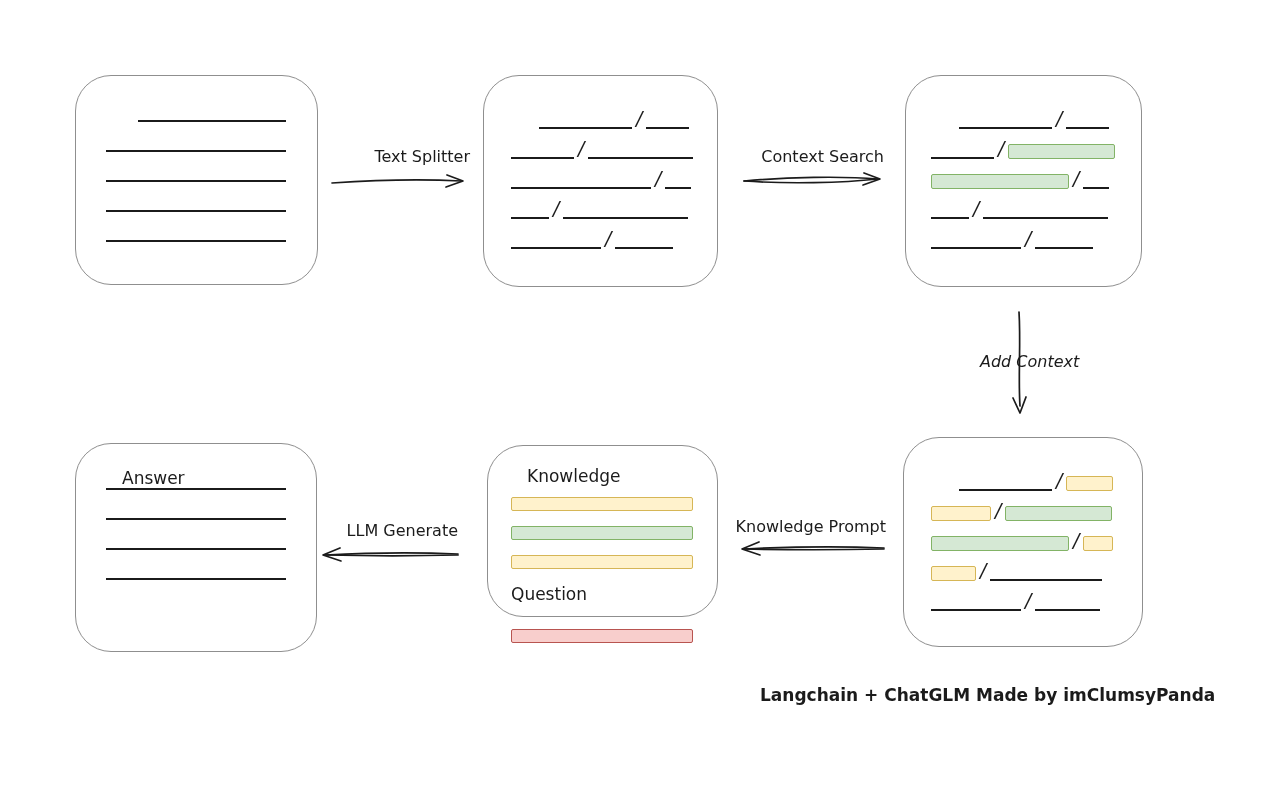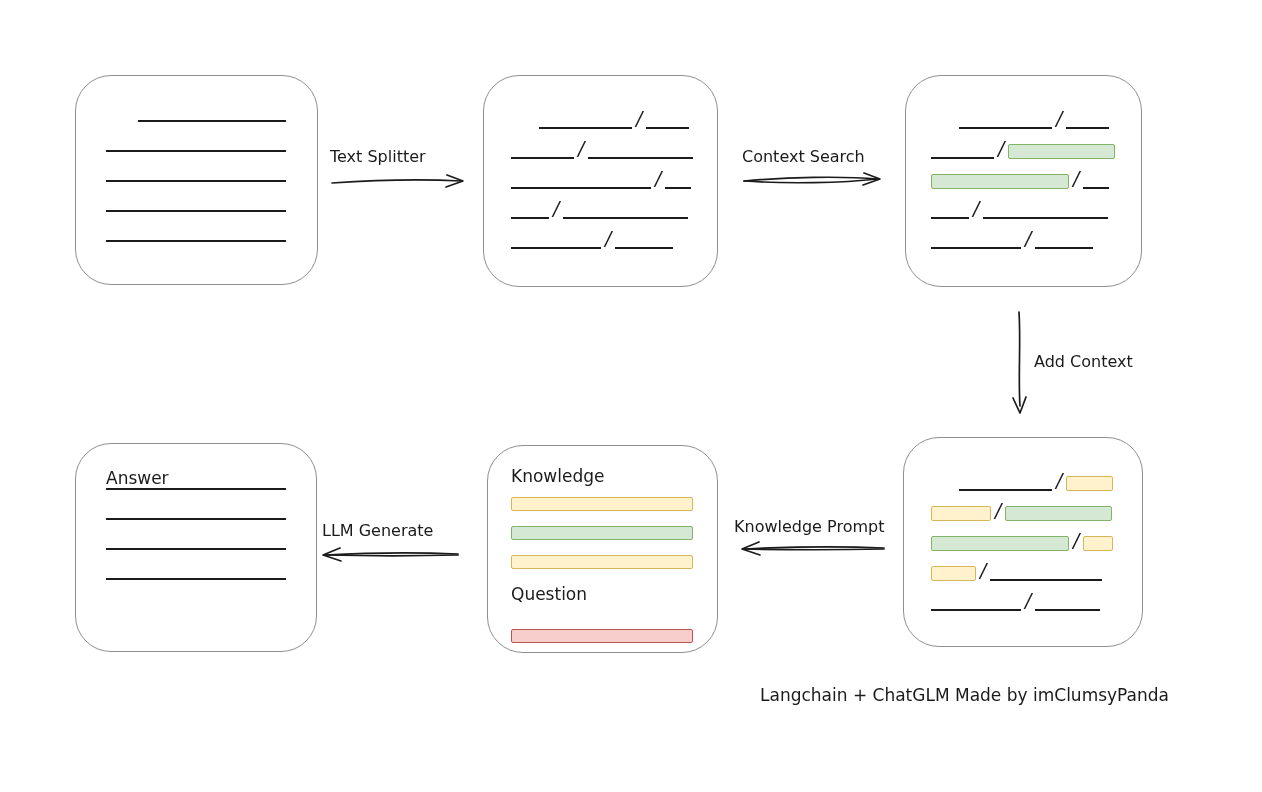--- a/index.html
+++ b/index.html
@@ -14,30 +14,30 @@
   .seg-row { display:flex; align-items:flex-end; height:30px; }
   .seg-space { height:2px; }
   .seg-line { height:0; border-bottom:2px solid #1b1b1b; }
   .seg-rect { height:15px; border-radius:2px; box-sizing:border-box; }
   .seg-rect.green { background:#d5e8d4; border:1.8px solid #82b366; }
   .seg-rect.yellow { background:#fff2cc; border:1.8px solid #d6b656; }
   .seg-slash { font-size:19px; line-height:21px; margin:0 4px; font-style:italic; }
   
   .plain-line { height:0; border-bottom:2px solid #1b1b1b; margin-top:28px; }
   
-  .flow-label { position:absolute; font-size:16px; text-align:left; white-space:nowrap; }
+  .flow-label { position:absolute; font-size:16px; text-align:right; white-space:nowrap; }
   .arrow { position:absolute; }
   .arrow path { stroke:#1b1b1b; stroke-width:1.7; fill:none; stroke-linecap:round; stroke-linejoin:round; }
   
-  .inner-title { font-size:17px; }
+  .inner-title { font-size:17px;margin-left:16px; }
   .bar { width:182px; height:14px; border-radius:2px; box-sizing:border-box; margin-bottom:15px; }
   .bar.green { background:#d5e8d4; border:1.8px solid #82b366; }
   .bar.yellow { background:#fff2cc; border:1.8px solid #d6b656; }
   .bar.red { background:#f8cecc; border:1.8px solid #b85450; }
-  .caption { position:absolute; font-size:17px; text-align:left; white-space:nowrap; }
+  .caption { position:absolute; font-size:17px; text-align:left; white-space:nowrap;font-weight:bold; }
 </style>
 </head>
 <body>
 
 <div id="canvas">
 
   <div class="box" style="left:75px; top:75px; width:243px; height:210px; padding:44px 0 0 30px;">
     <div>
         <div class="plain-line" style="width: 148px; margin-left: 32px; margin-top: 0px;"></div>
         <div class="plain-line" style="width: 180px;"></div>
@@ -119,21 +119,21 @@
           <span class="seg-slash">/</span>
           <div class="seg-line" style="width: 58px;"></div>
         </div>
       </div>
   </div>
 
   <svg class="arrow" style="left:1007px; top:310px;" width="26" height="110" viewBox="0 0 26 110">
     <path d="M12 2 C 14 35, 11 65, 13 96"></path>
     <path d="M6 88 L13 103 L19 87"></path>
   </svg>
-  <div class="flow-label" style="left:1034px; top:352px;">Add Context</div>
+  <div class="flow-label" style="left:980px; top:352px;font-style:italic;">Add Context</div>
 
   <div class="box" style="left:903px; top:437px; width:240px; height:210px; padding:23px 0 0 27px;">
     <div>
         <div class="seg-row">
           <div class="seg-space" style="width: 28px;"></div>
           <div class="seg-line" style="width: 93px;"></div>
           <span class="seg-slash">/</span>
           <div class="seg-rect yellow" style="width: 47px;"></div>
         </div>
         <div class="seg-row">
@@ -159,21 +159,21 @@
       </div>
   </div>
 
   <div class="flow-label" style="left:734px; top:517px; width:152px;">Knowledge Prompt</div>
   <svg class="arrow" style="left:736px; top:537px;" width="150" height="22" viewBox="0 0 150 22">
     <path d="M148 11 C 100 9, 50 10, 8 12"></path>
     <path d="M148 12 C 100 13, 55 13, 8 12"></path>
     <path d="M23 5 L6 12 L24 18"></path>
   </svg>
 
-  <div class="box" style="left:487px; top:445px; width:231px; height:208px; padding:20px 0 0 23px;">
+  <div class="box" style="left:487px; top:445px; width:231px; height:172px; padding:20px 0 0 23px;">
     <div class="inner-title" style="margin-bottom:11px;">Knowledge</div>
     <div>
         <div class="bar yellow"></div>
         <div class="bar green"></div>
         <div class="bar yellow"></div>
       </div>
     <div class="inner-title" style="margin:3px 0 25px 0;">Question</div>
     <div>
         <div class="bar red"></div>
       </div>

